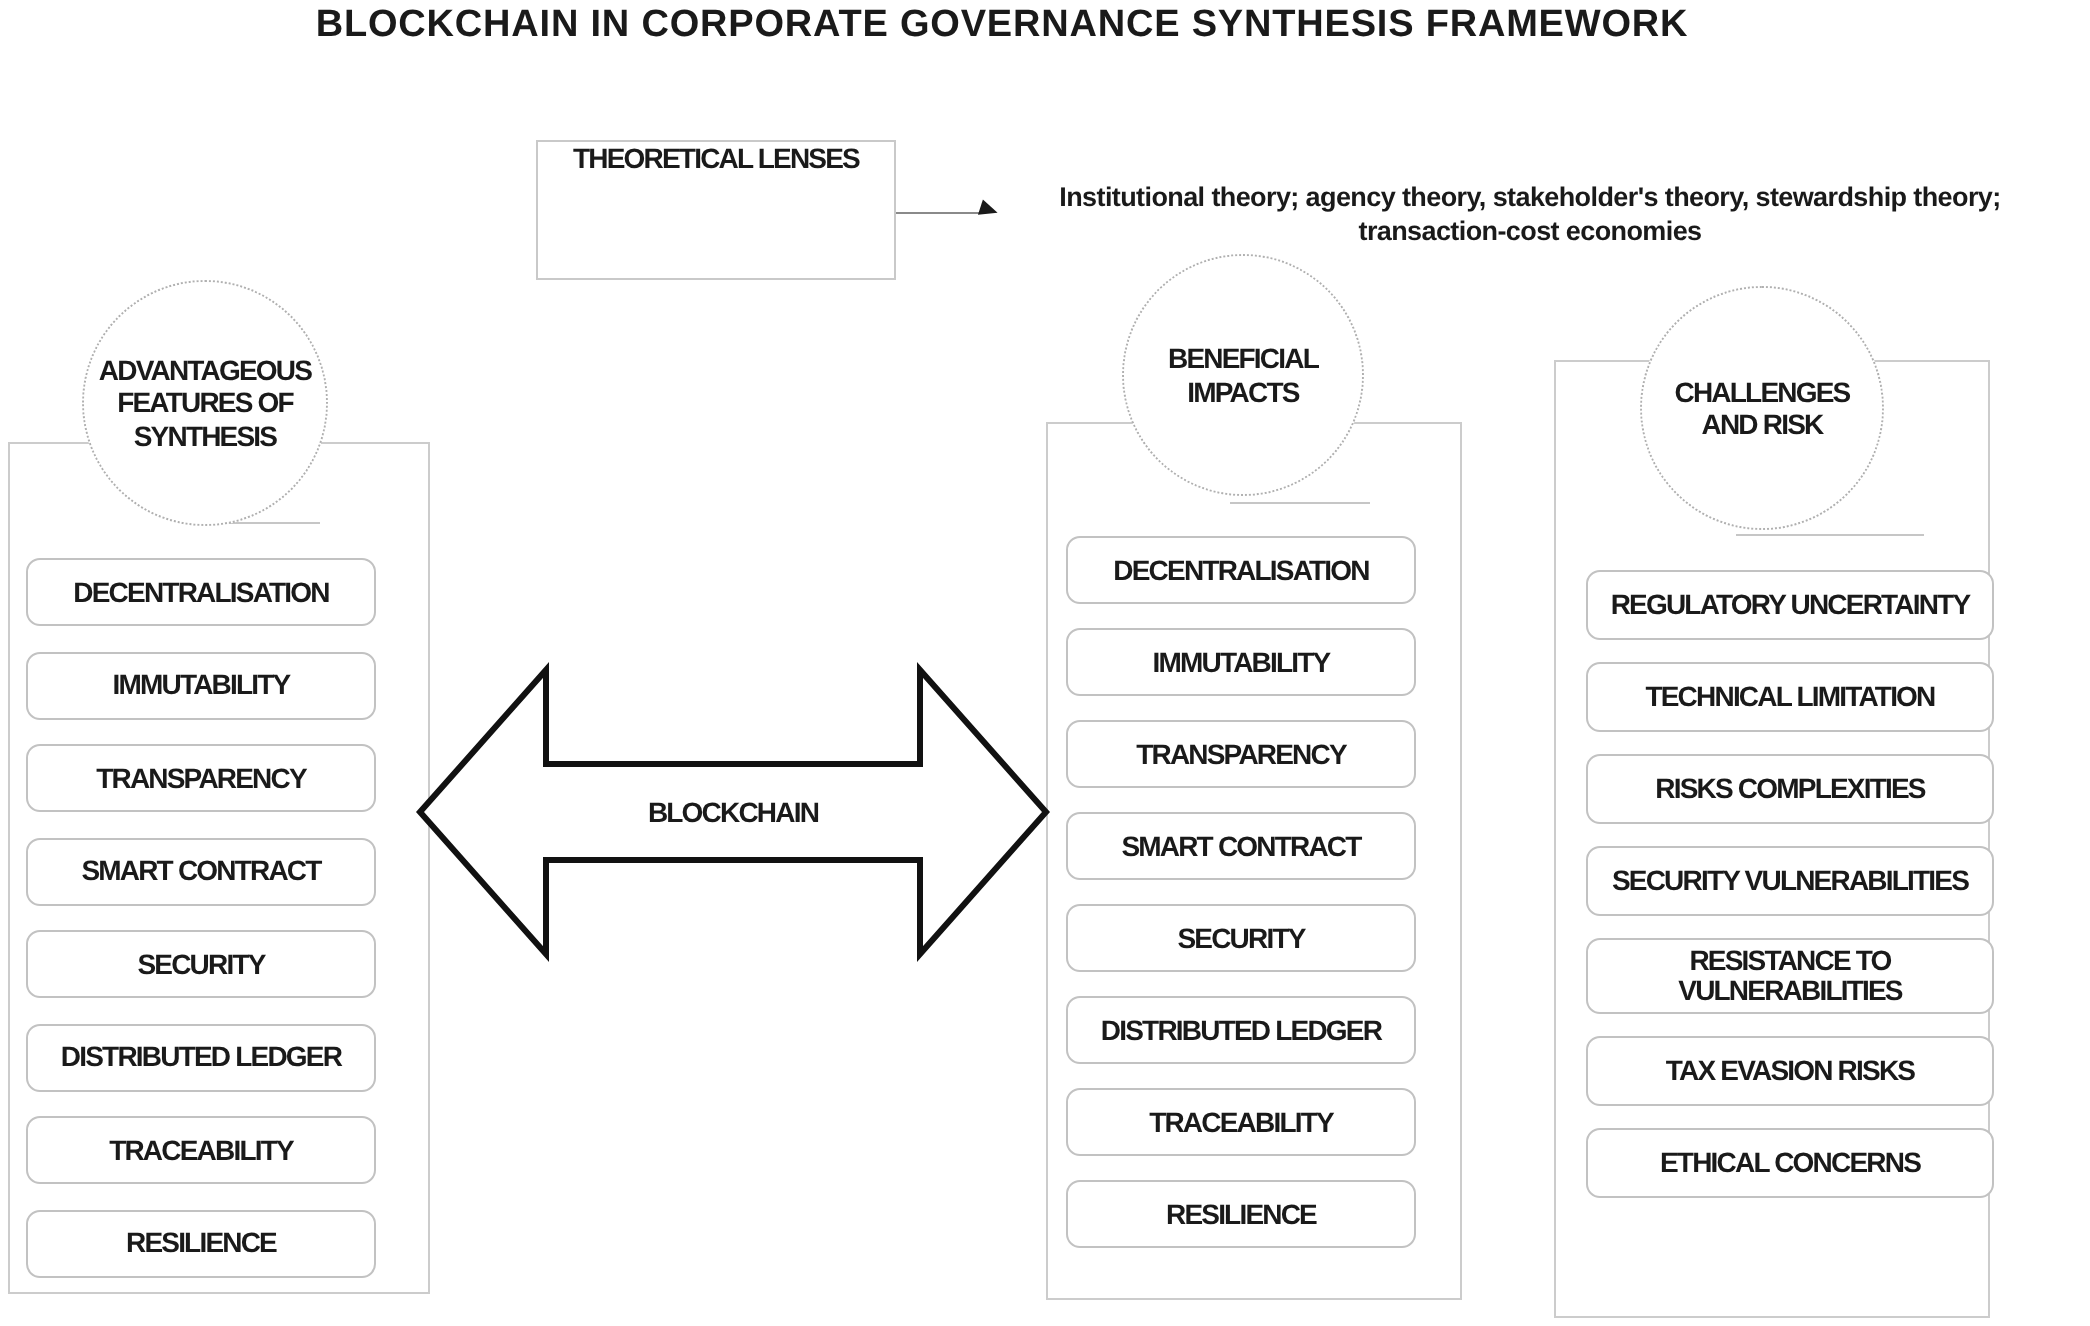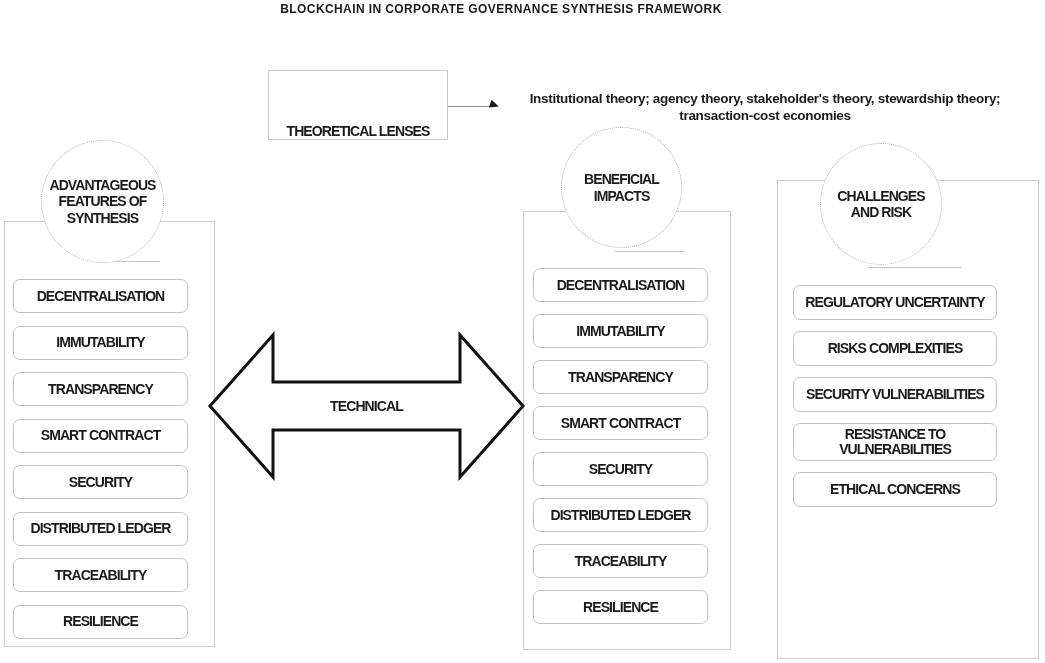--- a/index.html
+++ b/index.html
@@ -3,26 +3,26 @@
 <meta charset="utf-8">
 <style>
   html,body{margin:0;padding:0;}
   body{
     width:1045px;height:663px;position:relative;overflow:hidden;
     background:#ffffff;color:#1a1a1a;
     font-family:"Liberation Sans",sans-serif;
   }
   .title{
     position:absolute;left:501px;top:2px;transform:translateX(-50%);
-    font-size:12px;font-weight:bold;letter-spacing:0.4px;white-space:nowrap;text-align:right;
+    font-size:19px;font-weight:bold;letter-spacing:0.4px;white-space:nowrap;text-align:right;
   }
   .lens-box{
     position:absolute;left:268px;top:70px;width:180px;height:70px;
     box-sizing:border-box;border:1px solid #c9c9c9;background:#fff;
-    display:flex;align-items:flex-end;justify-content:center;text-align:center;
+    display:flex;align-items:flex-start;justify-content:center;text-align:center;
     font-size:14px;font-weight:bold;letter-spacing:-0.9px;
   }
   .connector-line{
     position:absolute;left:448px;top:106px;width:44px;height:1px;background:#8a8a8a;
   }
   .connector-head{
     position:absolute;left:490px;top:101px;width:0;height:0;
     border-top:4.5px solid transparent;border-bottom:4.5px solid transparent;
     border-left:9px solid #1a1a1a;transform:rotate(18deg);
   }
@@ -30,21 +30,21 @@
     position:absolute;left:480px;top:90px;width:570px;
     text-align:center;font-size:13.5px;font-weight:bold;letter-spacing:-0.3px;line-height:17px;
   }
   .theories span{display:block;}
   .panel{
     position:absolute;box-sizing:border-box;background:#ffffff;border:1px solid #cccccc;
     display:flex;flex-direction:column;z-index:0;
   }
   .panel-left  {left:4px;  top:221px;width:211px;height:426px;padding:57px 0 0 8px; gap:12.5px;}
   .panel-mid   {left:523px;top:211px;width:208px;height:439px;padding:56px 0 0 9px; gap:12px;}
-  .panel-right {left:777px;top:180px;width:262px;height:479px;padding:104px 0 0 15px;gap:11px;}
+  .panel-right {left:777px;top:180px;width:218px;height:479px;padding:104px 0 0 15px;gap:11px;}
   .item{
     box-sizing:border-box;background:#fff;border:1px solid #c2c2c2;border-radius:7px;
     min-height:34px;display:flex;align-items:center;justify-content:center;
     text-align:center;font-size:14px;font-weight:bold;letter-spacing:-0.9px;line-height:15px;
     padding:3px 6px;flex:0 0 auto;
   }
   .item-std{width:175px;}
   .item-wide{width:204px;min-height:35px;}
   .circle{
     position:absolute;box-sizing:border-box;border:1px dotted #b0b0b0;border-radius:50%;
@@ -112,22 +112,24 @@
   <div class="item item-std">TRANSPARENCY</div>
   <div class="item item-std">SMART CONTRACT</div>
   <div class="item item-std">SECURITY</div>
   <div class="item item-std">DISTRIBUTED LEDGER</div>
   <div class="item item-std">TRACEABILITY</div>
   <div class="item item-std">RESILIENCE</div>
 </div>
 
 <div class="panel panel-right">
   <div class="item item-wide">REGULATORY UNCERTAINTY</div>
+  <div class="item item-wide">TECHNICAL LIMITATION</div>
   <div class="item item-wide">RISKS COMPLEXITIES</div>
   <div class="item item-wide">SECURITY VULNERABILITIES</div>
   <div class="item item-wide">RESISTANCE TO VULNERABILITIES</div>
+  <div class="item item-wide">TAX EVASION RISKS</div>
   <div class="item item-wide">ETHICAL CONCERNS</div>
 </div>
 
 <svg class="bigarrow" viewBox="0 0 323 152" xmlns="http://www.w3.org/2000/svg">
   <polygon points="5,76 68,5 68,52 255,52 255,5 318,76 255,147 255,100 68,100 68,147" fill="#ffffff" stroke="#111111" stroke-width="3" stroke-linejoin="miter"></polygon>
 </svg>
-<div class="bigarrow-label">TECHNICAL</div>
+<div class="bigarrow-label">BLOCKCHAIN</div>
 
 </body></html>

